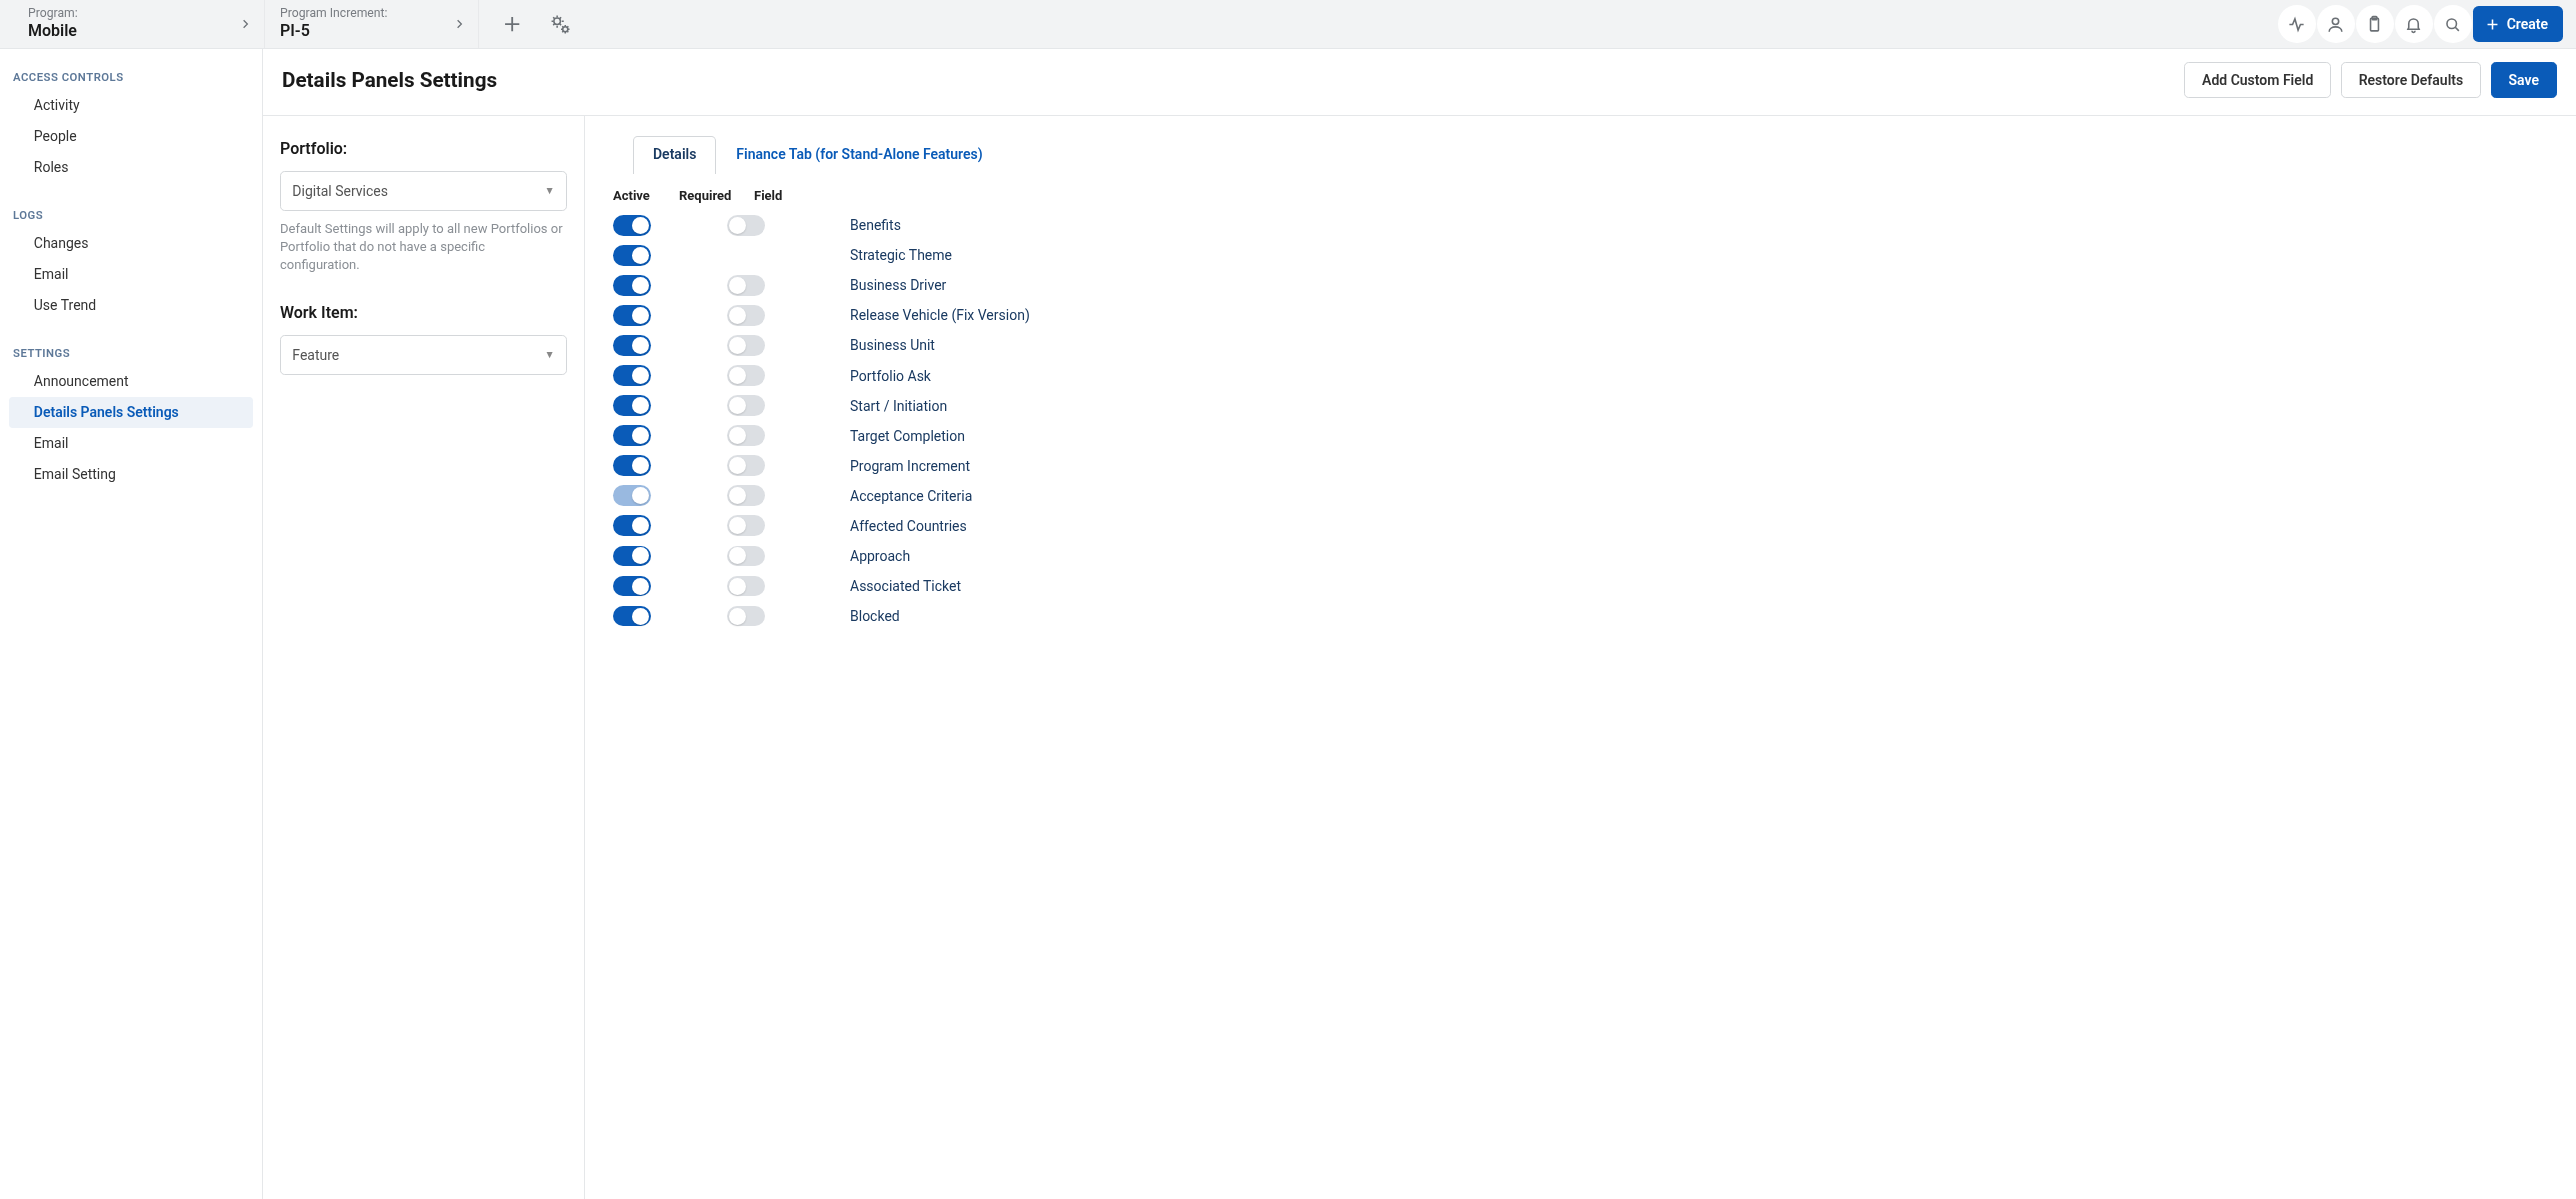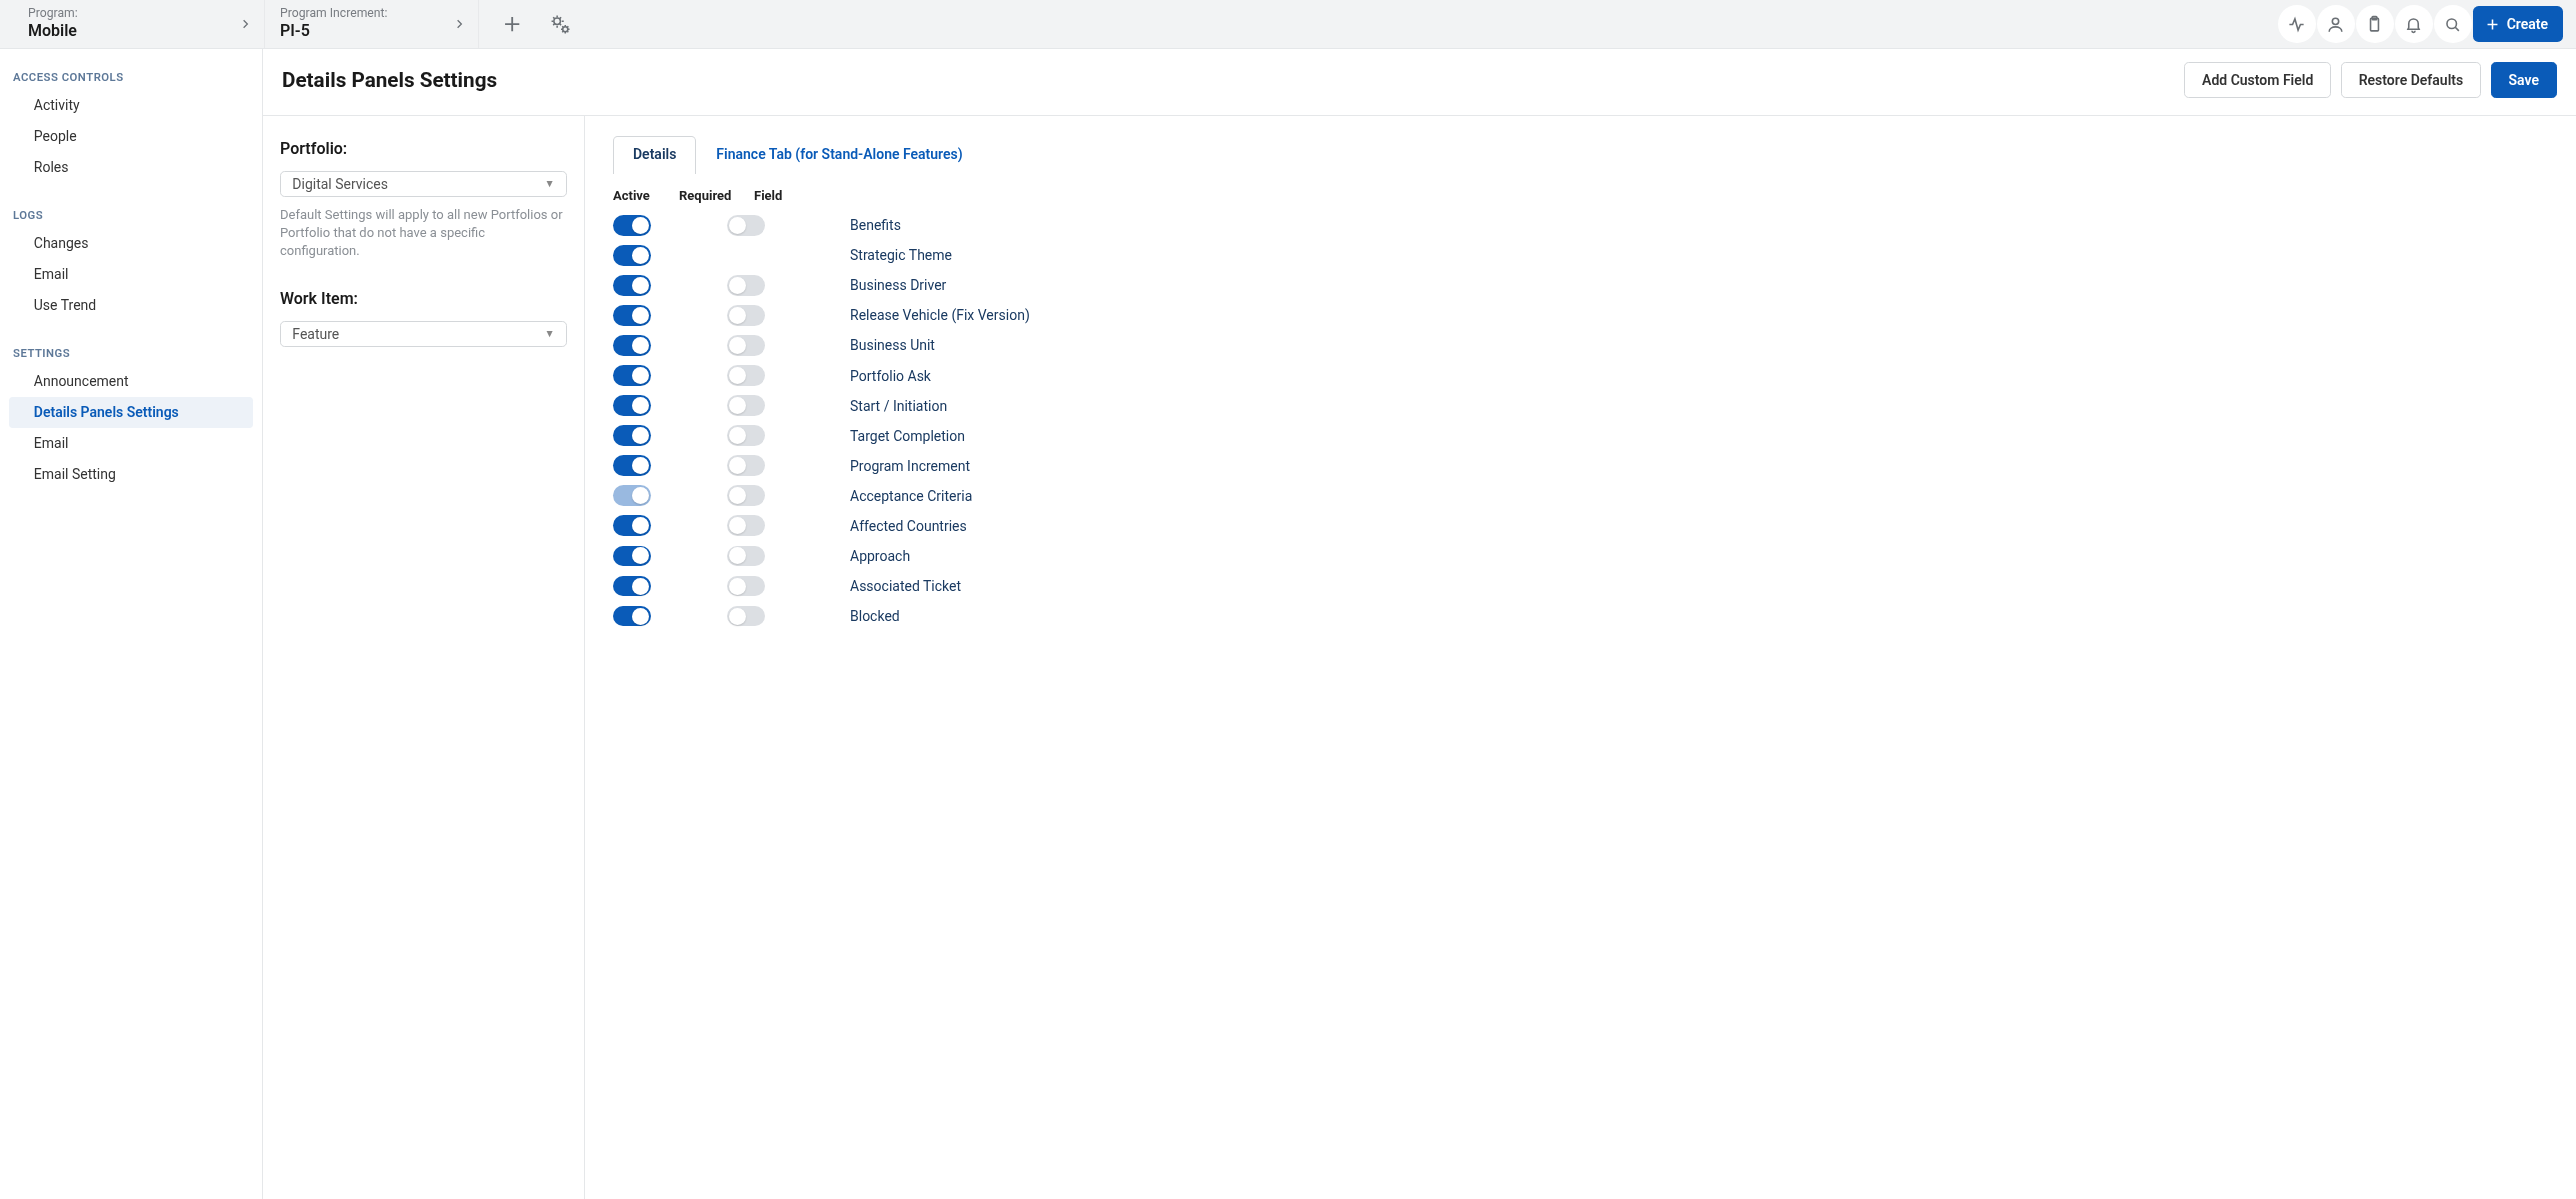--- a/index.html
+++ b/index.html
@@ -188,21 +188,21 @@
     padding: 22.6px 17px;
   }
   .config-label {
     font-size: 16px;
     font-weight: 600;
     color: #1a1a1a;
     margin-bottom: 13px;
   }
   .select-box {
     width: 100%;
-    height: 26px;
+    height: 40px;
     border: 0.9px solid #d4d7da;
     border-radius: 4.7px;
     display:flex;
     align-items:center;
     padding: 0 11.3px;
     justify-content: space-between;
     color: #555;
     font-size: 14px;
     cursor:pointer;
     background:#fff;
@@ -239,20 +239,21 @@
     border: 0.9px solid transparent;
     border-bottom: none;
     position: relative;
     top: 0.9px;
   }
   .tab.active {
     border-color: #d4d7da;
     border-radius: 4.7px 4.7px 0 0;
     background: #fff;
     color: #1a3a61;
+    margin-left: 20px;
   }
 
   .field-header {
     display:flex;
     padding: 5.6px 0 7.5px 0;
     font-weight: 700;
     font-size: 13px;
     color: #222;
   }
   .col-active { width: 66px; }

